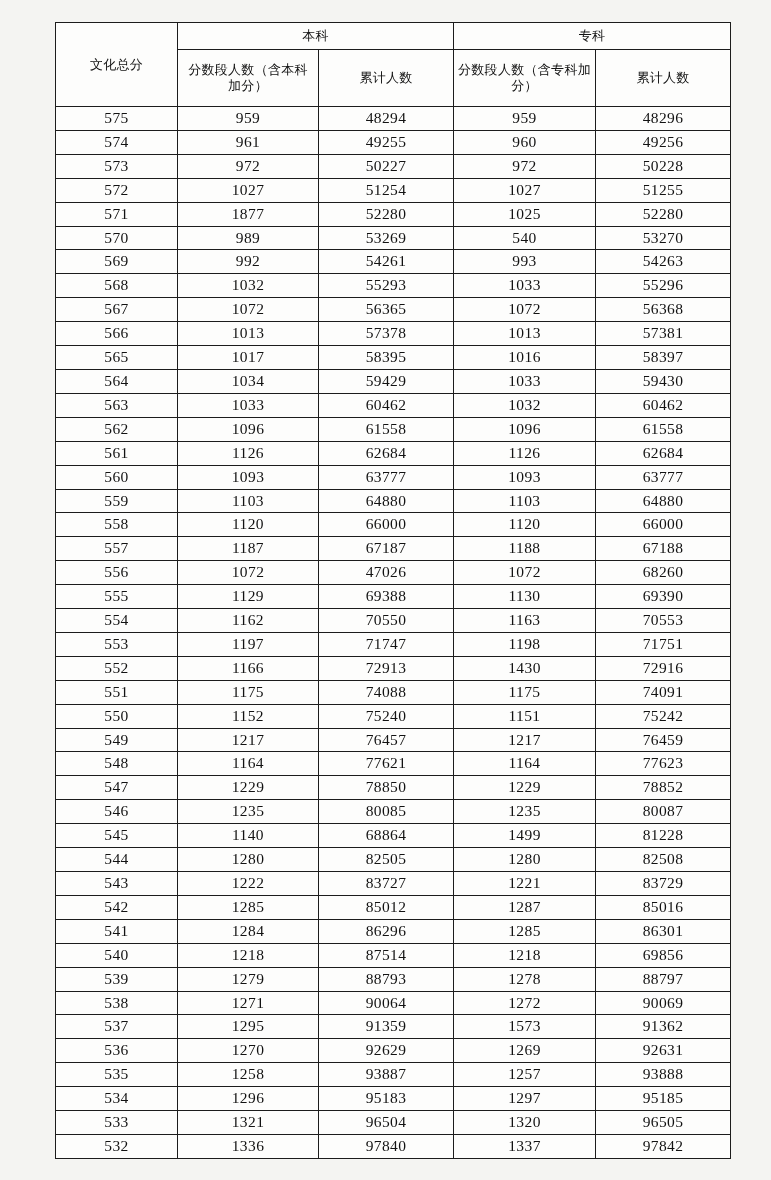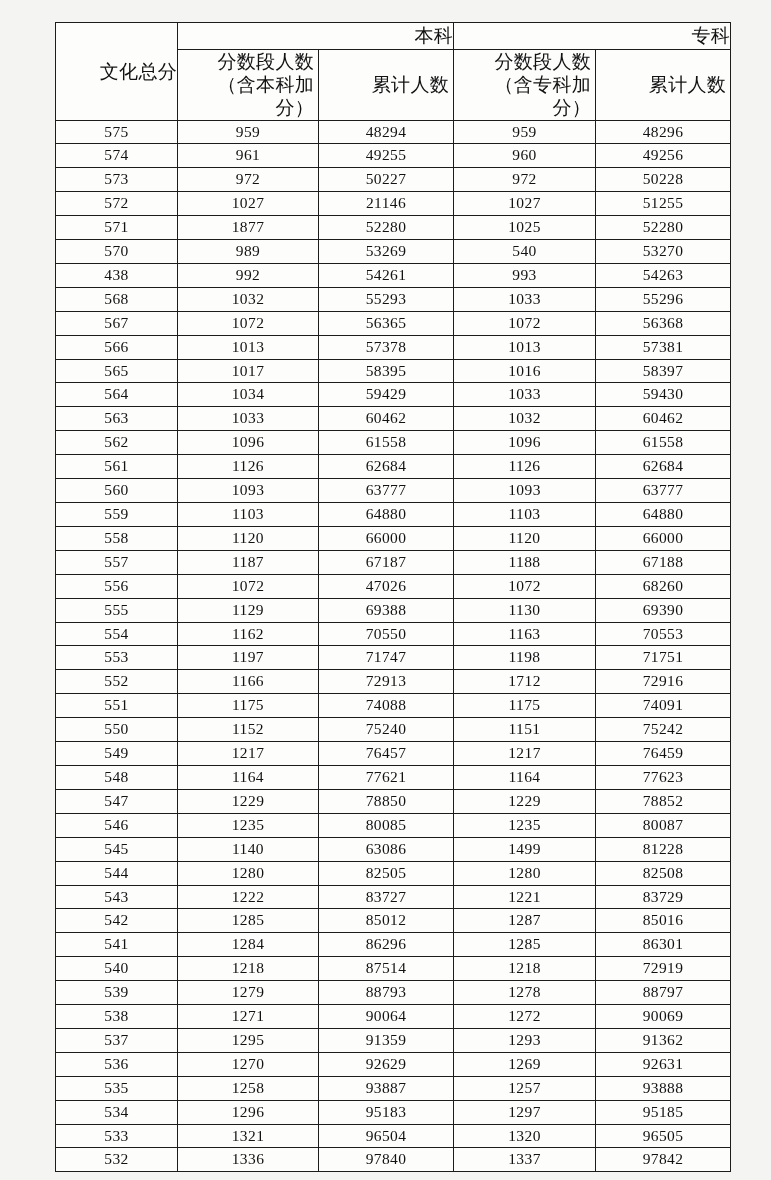--- a/index.html
+++ b/index.html
@@ -39,24 +39,23 @@
   .score-table th,
   .score-table td {
     border: 1px solid #1c1c1c;
     text-align: center;
     vertical-align: middle;
     background: #fdfdfc;
     padding: 0;
   }
   .score-table thead th {
     font-weight: normal;
-    font-size: 19px;
+    font-size: 13px;
     line-height: 1.22;
     letter-spacing: 0.3px;
-    text-align: right;
   }
   th.grp-head {
     height: 26px;
   }
   th.sub-head {
     height: 56px;
     padding: 0 4px;
   }
   th.score-head {
     height: 82px;
@@ -124,40 +123,40 @@
         <tr>
           <td>573</td>
           <td>972</td>
           <td>50227</td>
           <td>972</td>
           <td>50228</td>
         </tr>
         <tr>
           <td>572</td>
           <td>1027</td>
-          <td>21146</td>
+          <td>51254</td>
           <td>1027</td>
           <td>51255</td>
         </tr>
         <tr>
           <td>571</td>
           <td>1877</td>
           <td>52280</td>
           <td>1025</td>
           <td>52280</td>
         </tr>
         <tr>
           <td>570</td>
           <td>989</td>
           <td>53269</td>
           <td>540</td>
           <td>53270</td>
         </tr>
         <tr>
-          <td>438</td>
+          <td>569</td>
           <td>992</td>
           <td>54261</td>
           <td>993</td>
           <td>54263</td>
         </tr>
         <tr>
           <td>568</td>
           <td>1032</td>
           <td>55293</td>
           <td>1033</td>
@@ -265,21 +264,21 @@
           <td>553</td>
           <td>1197</td>
           <td>71747</td>
           <td>1198</td>
           <td>71751</td>
         </tr>
         <tr>
           <td>552</td>
           <td>1166</td>
           <td>72913</td>
-          <td>1712</td>
+          <td>1430</td>
           <td>72916</td>
         </tr>
         <tr>
           <td>551</td>
           <td>1175</td>
           <td>74088</td>
           <td>1175</td>
           <td>74091</td>
         </tr>
         <tr>
@@ -313,21 +312,21 @@
         <tr>
           <td>546</td>
           <td>1235</td>
           <td>80085</td>
           <td>1235</td>
           <td>80087</td>
         </tr>
         <tr>
           <td>545</td>
           <td>1140</td>
-          <td>63086</td>
+          <td>68864</td>
           <td>1499</td>
           <td>81228</td>
         </tr>
         <tr>
           <td>544</td>
           <td>1280</td>
           <td>82505</td>
           <td>1280</td>
           <td>82508</td>
         </tr>
@@ -350,41 +349,41 @@
           <td>1284</td>
           <td>86296</td>
           <td>1285</td>
           <td>86301</td>
         </tr>
         <tr>
           <td>540</td>
           <td>1218</td>
           <td>87514</td>
           <td>1218</td>
-          <td>72919</td>
+          <td>69856</td>
         </tr>
         <tr>
           <td>539</td>
           <td>1279</td>
           <td>88793</td>
           <td>1278</td>
           <td>88797</td>
         </tr>
         <tr>
           <td>538</td>
           <td>1271</td>
           <td>90064</td>
           <td>1272</td>
           <td>90069</td>
         </tr>
         <tr>
           <td>537</td>
           <td>1295</td>
           <td>91359</td>
-          <td>1293</td>
+          <td>1573</td>
           <td>91362</td>
         </tr>
         <tr>
           <td>536</td>
           <td>1270</td>
           <td>92629</td>
           <td>1269</td>
           <td>92631</td>
         </tr>
         <tr>

